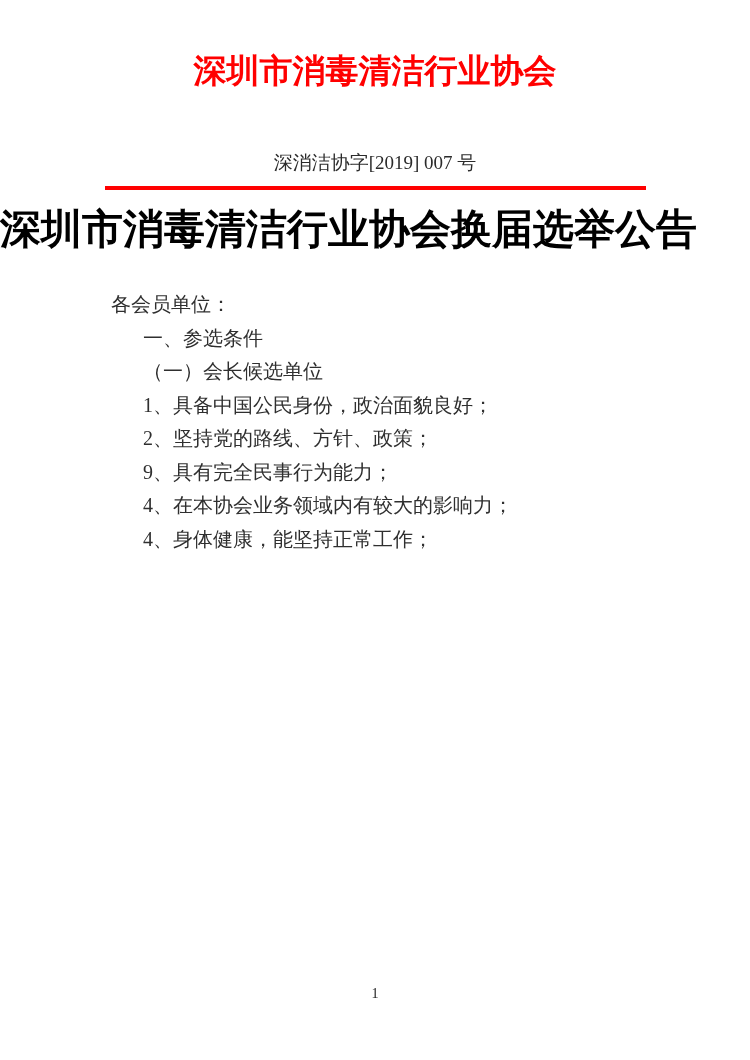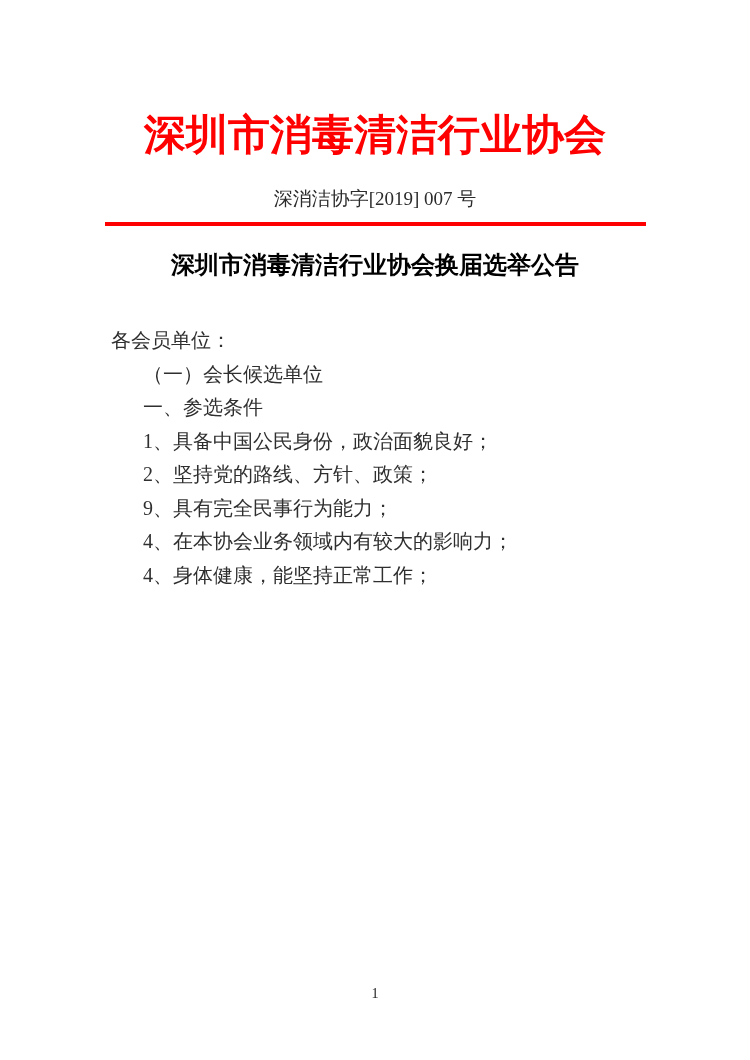--- a/index.html
+++ b/index.html
@@ -10,48 +10,48 @@
   .page {
     position: relative;
     width: 750px;
     height: 1060px;
     background: #ffffff;
     overflow: hidden;
     font-family: "Liberation Serif", "DejaVu Serif", serif;
     color: #2b2b2b;
   }
   .org-name {
-    padding-top: 110px;
+    padding-top: 46px;
     text-align: center;
     font-family: "Liberation Sans", "DejaVu Sans", sans-serif;
     font-weight: bold;
-    font-size: 42px;
+    font-size: 33px;
     line-height: 50px;
     color: #ff0000;
     letter-spacing: 0px;
   }
   .doc-number {
-    margin-top: 28px;
+    margin-top: 56px;
     text-align: center;
     font-size: 19px;
     line-height: 22px;
     color: #2b2b2b;
   }
   .divider {
     width: 541px;
     height: 4px;
     margin: 12px auto 0 auto;
     background: #ff0000;
   }
   .notice-title {
     margin-top: 18px;
-    text-align: center;
+    text-align: left;
     font-family: "Liberation Sans", "DejaVu Sans", sans-serif;
     font-weight: bold;
-    font-size: 24px;
+    font-size: 41px;
     line-height: 42px;
     color: #000000;
   }
   .body-block {
     margin: 38px 116px 0 110px;
     font-size: 20px;
     line-height: 32.5px;
     text-align: justify;
     color: #2f2f2f;
   }
@@ -84,23 +84,23 @@
 
   <div class="divider"></div>
 
   <div class="notice-title">深圳市消毒清洁行业协会换届选举公告</div>
 
   <div class="body-block">
     <p>各会员单位：</p>
 
 
 
+    <p class="indent">一、参选条件</p>
+
     <p class="indent">（一）会长候选单位</p>
-
-    <p class="indent">一、参选条件</p>
 
     <p class="indent">1、具备中国公民身份，政治面貌良好；</p>
 
     <p class="indent">2、坚持党的路线、方针、政策；</p>
 
     <p class="indent">9、具有完全民事行为能力；</p>
 
     <p class="indent">4、在本协会业务领域内有较大的影响力；</p>
 
     <p class="indent">4、身体健康，能坚持正常工作；</p>

